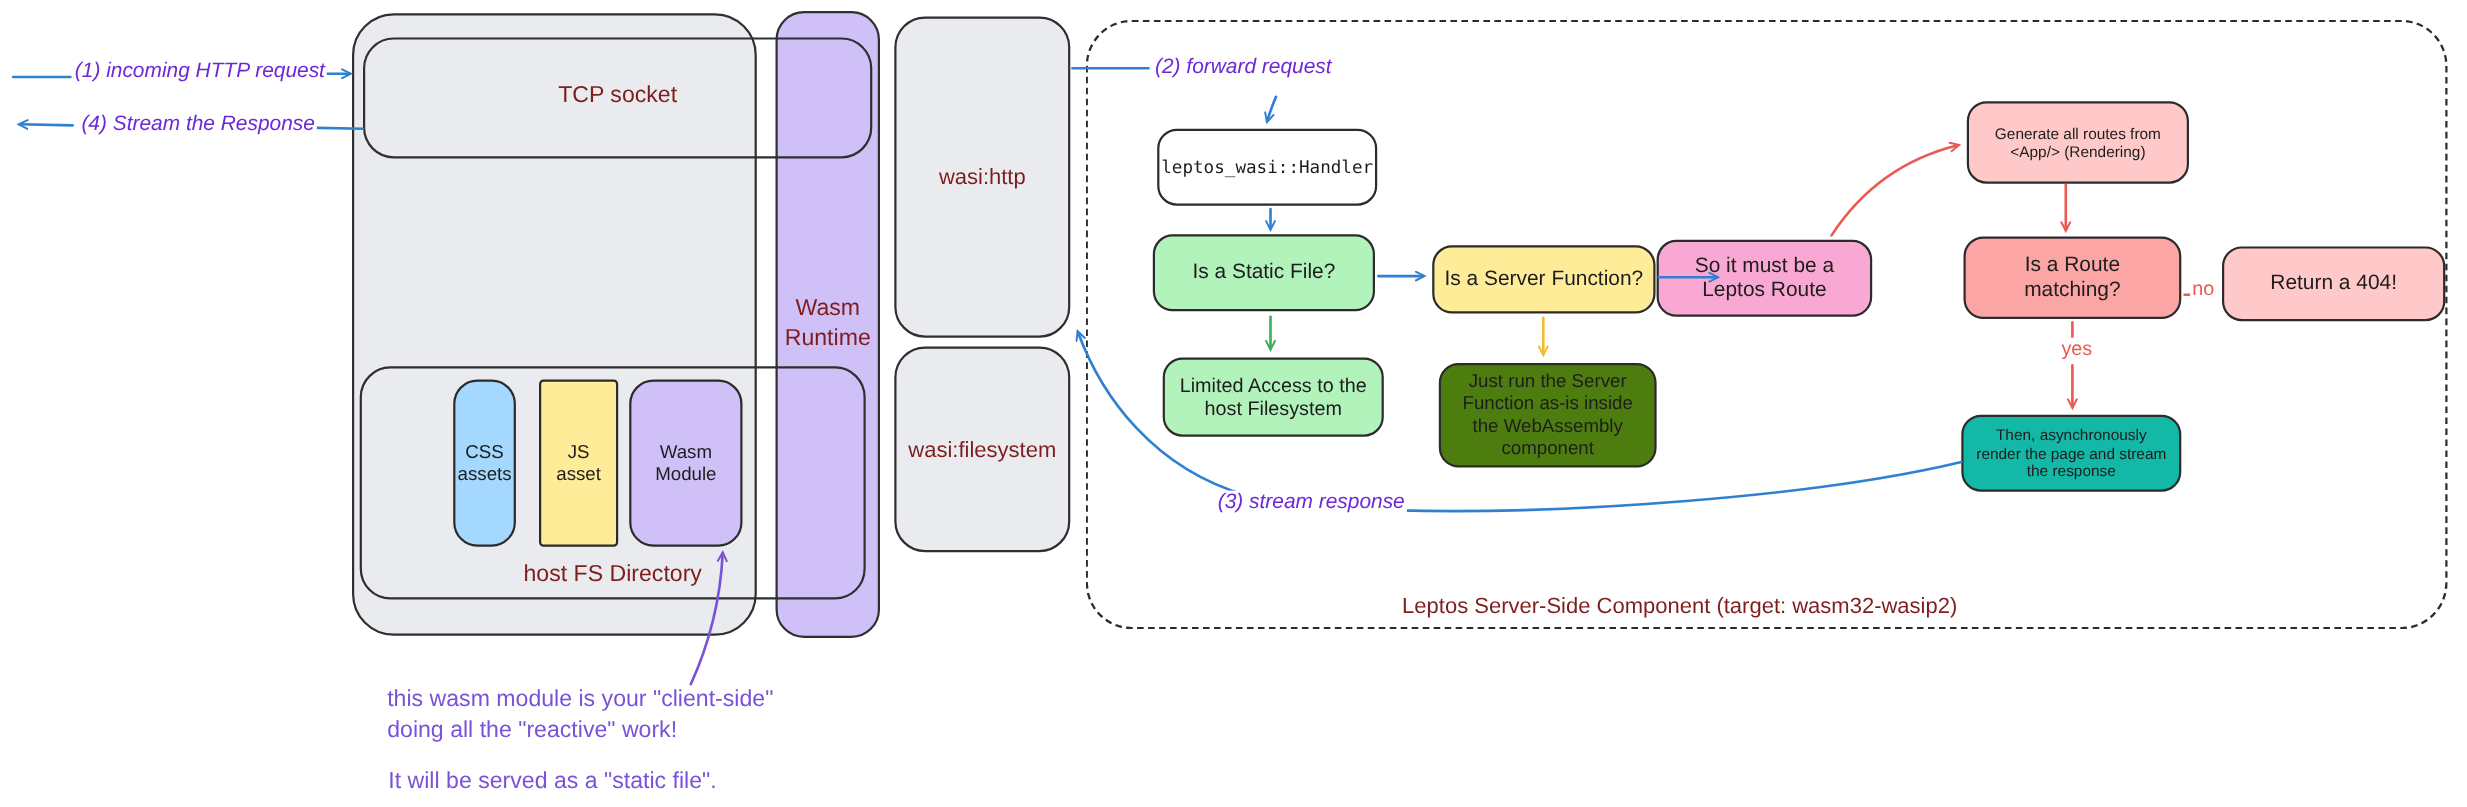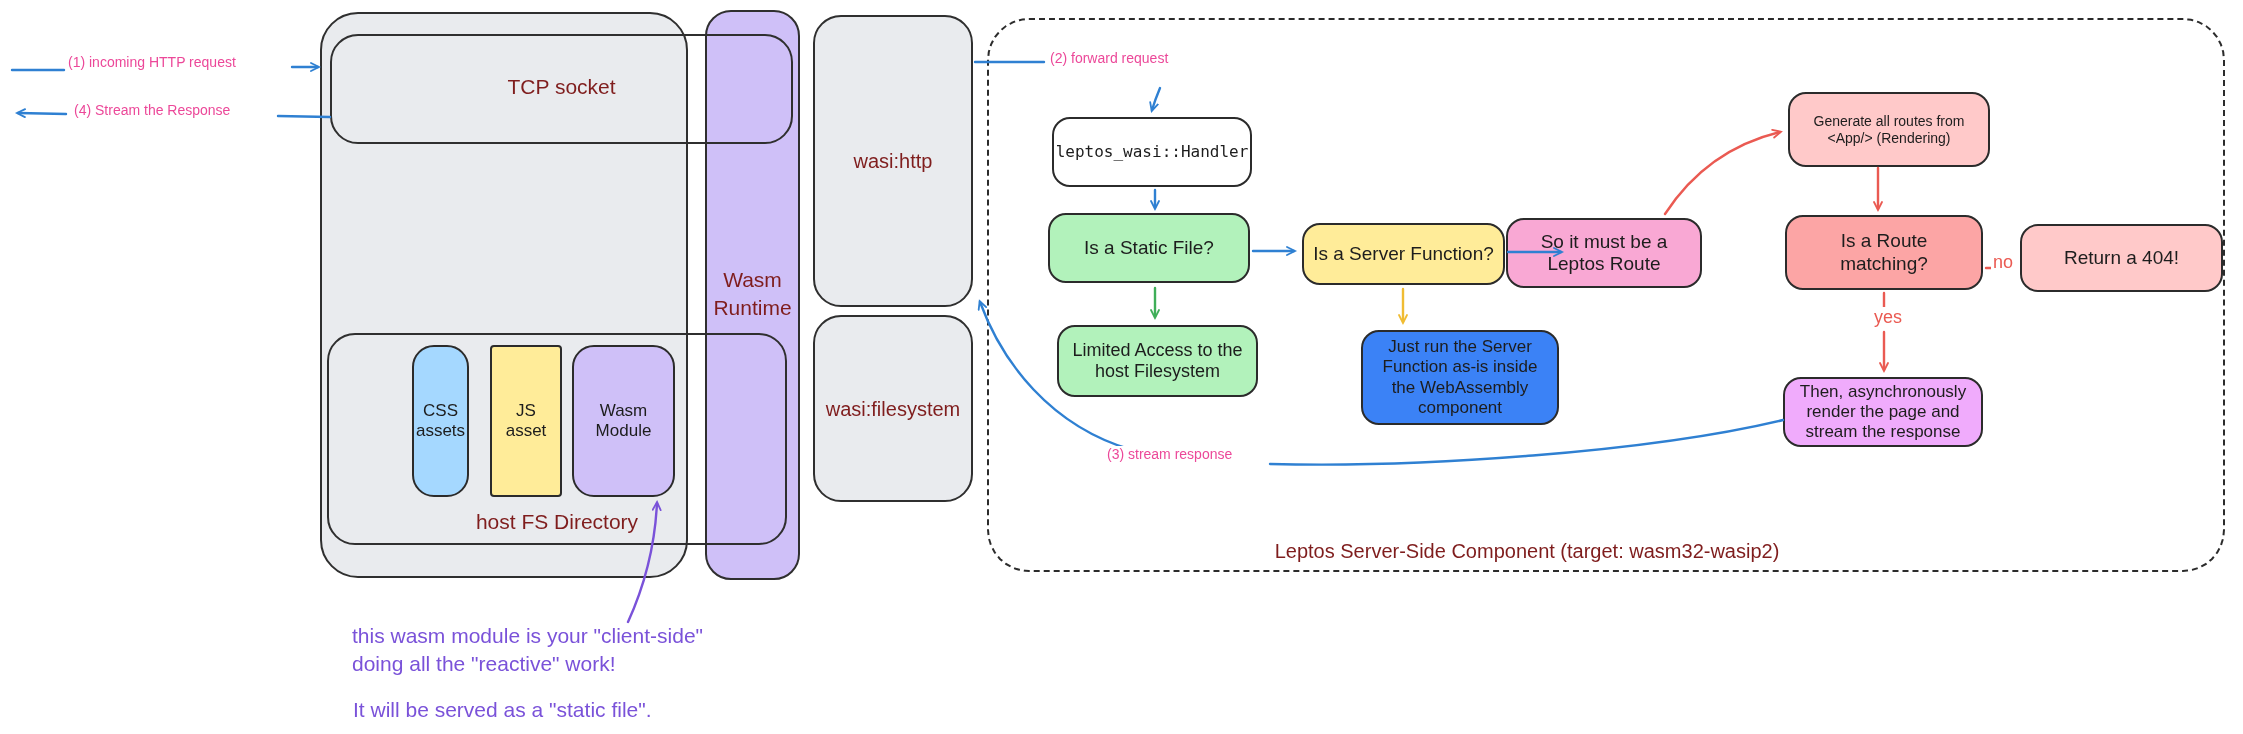--- a/index.html
+++ b/index.html
@@ -9,21 +9,21 @@
   }
   .box{position:absolute;border:2.4px solid #2f2f2f;border-radius:28px;box-sizing:border-box;}
   .fill-gray{background:#e9ebee;}
   .fill-none{background:transparent;}
   .node{
     position:absolute;border:2.2px solid #2b2b2b;border-radius:18px;box-sizing:border-box;
     display:flex;align-items:center;justify-content:center;text-align:center;
     font-size:19px;line-height:1.18;padding:4px 8px;z-index:2;
   }
   .lbl{position:absolute;z-index:4;white-space:nowrap;}
-  .lbl-blue{color:#ec4899;font-size:14px;background:#fff;padding:0 2px;}
+  .lbl-blue{color:#6d28d9;font-size:19px;background:#fff;padding:0 2px;font-style:italic;}
   .lbl-red{color:#ea5a52;font-size:18px;background:#fff;padding:0 2px;}
   .big-label{position:absolute;z-index:4;font-size:21px;color:#7f1d1d;text-align:center;}
   .purple-note{position:absolute;z-index:4;color:#7a52d9;font-size:21px;line-height:1.3;white-space:nowrap;}
   svg.arrows{position:absolute;left:0;top:0;z-index:3;pointer-events:none;}
 </style>
 </head>
 <body>
 
 <div id="canvas">
 
@@ -62,36 +62,36 @@
   </div>
   <div class="node" style="left:1048px;top:213px;width:202px;height:70px;background:#b2f2bb;">
     <span>Is a Static File?</span>
   </div>
   <div class="node" style="left:1057px;top:325px;width:201px;height:72px;background:#b2f2bb;font-size:18px;">
     <span>Limited Access to the host Filesystem</span>
   </div>
   <div class="node" style="left:1302px;top:223px;width:203px;height:62px;background:#ffec99;">
     <span>Is a Server Function?</span>
   </div>
-  <div class="node" style="left:1361px;top:330px;width:198px;height:95px;background:#3b82f6;font-size:17px;">
+  <div class="node" style="left:1308px;top:330px;width:198px;height:95px;background:#4d7c0f;font-size:17px;">
     <span>Just run the Server Function as-is inside the WebAssembly component</span>
   </div>
   <div class="node" style="left:1506px;top:218px;width:196px;height:70px;background:#f9a8d4;">
     <span>So it must be a Leptos Route</span>
   </div>
   <div class="node" style="left:1788px;top:92px;width:202px;height:75px;background:#ffc9c9;font-size:14px;">
     <span>Generate all routes from &lt;App/&gt; (Rendering)</span>
   </div>
   <div class="node" style="left:1785px;top:215px;width:198px;height:75px;background:#fca5a5;">
     <span>Is a Route matching?</span>
   </div>
   <div class="node" style="left:2020px;top:224px;width:203px;height:68px;background:#ffc9c9;">
     <span>Return a 404!</span>
   </div>
-  <div class="node" style="left:1783px;top:377px;width:200px;height:70px;background:#f0abfc;font-size:17px;">
+  <div class="node" style="left:1783px;top:377px;width:200px;height:70px;background:#14b8a6;font-size:14px;">
     <span>Then, asynchronously render the page and stream the response</span>
   </div>
 
   <svg class="arrows" width="2243" height="734" viewBox="0 0 2243 734">
     <defs>
       <marker id="ah-blue" markerWidth="12" markerHeight="12" refX="8" refY="5" orient="auto" markerUnits="userSpaceOnUse">
         <path d="M1,1 L9,5 L1,9" fill="none" stroke="#2f80d2" stroke-width="1.8" stroke-linecap="round"></path>
       </marker>
       <marker id="ah-green" markerWidth="12" markerHeight="12" refX="8" refY="5" orient="auto" markerUnits="userSpaceOnUse">
         <path d="M1,1 L9,5 L1,9" fill="none" stroke="#3fae58" stroke-width="1.8" stroke-linecap="round"></path>

